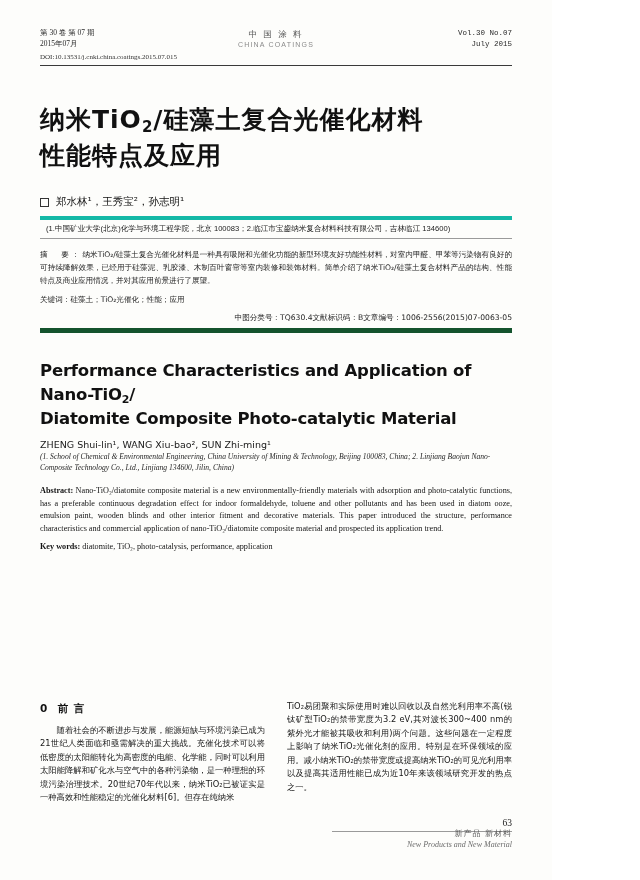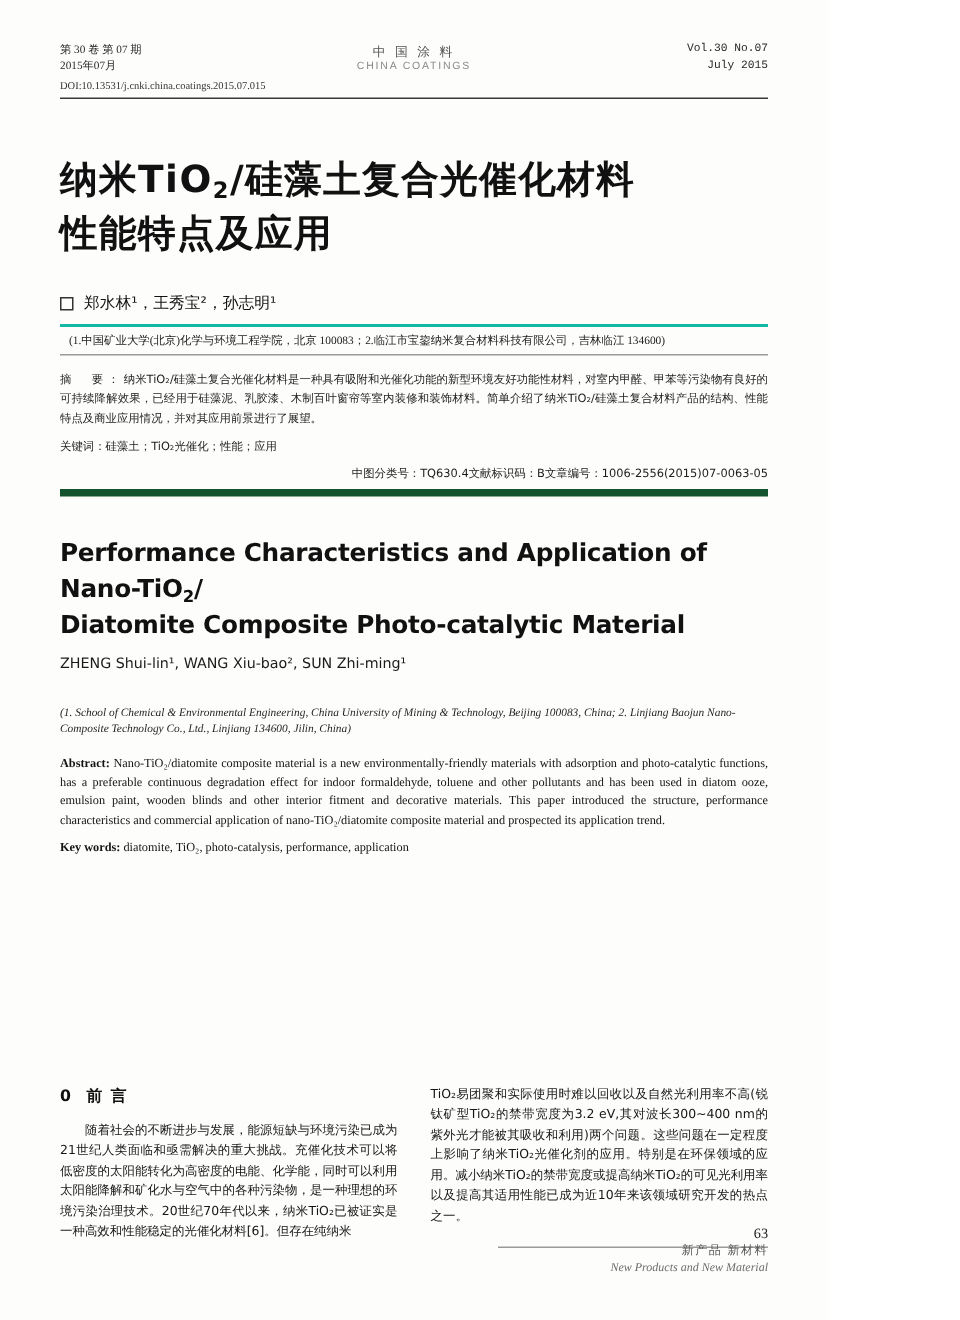--- a/index.html
+++ b/index.html
@@ -93,23 +93,23 @@
     width: 7px;
     height: 7px;
     border: 1px solid #333;
     margin-right: 7px;
     vertical-align: middle;
   }
 
   .cn-affil {
     margin-top: 7px;
     font-size: 7.6px;
-    font-family: Liberation Serif, serif;
+    font-family: Liberation Sans, sans-serif;
     color: #222;
-    border-top: 2px solid #14b8a6;
+    border-top: 4px solid #14b8a6;
     border-bottom: 1px solid #9a9a9a;
     padding: 3px 0 3px 6px;
     line-height: 1.5;
   }
 
   
   .cn-abs {
     margin-top: 9px;
     font-size: 7.6px;
     font-family: "DejaVu Sans", sans-serif;
@@ -157,21 +157,21 @@
     position: relative;
     top: 3px;
   }
   .en-authors {
     margin-top: 8px;
     font-family: "DejaVu Sans", sans-serif;
     font-size: 9.5px;
     color: #1a1a1a;
   }
   .en-affil {
-    margin-top: 21px;
+    margin-top: 1px;
     font-size: 7.6px;
     font-style: italic;
     font-family: "Liberation Serif", serif;
     color: #1f1f1f;
     line-height: 1.5;
   }
   .en-abs {
     margin-top: 12px;
     font-size: 8.2px;
     line-height: 1.52;
@@ -197,21 +197,20 @@
     display: flex;
     gap: 22px;
   }
   .col {
     width: 50%;
     font-size: 8.3px;
     line-height: 1.62;
     text-align: justify;
     font-family: "DejaVu Sans", sans-serif;
     color: #161616;
-    margin-top: 23px;
   }
   .sec-head {
     font-family: "DejaVu Sans", sans-serif;
     font-weight: bold;
     font-size: 10.5px;
     margin-bottom: 7px;
     letter-spacing: 1px;
     color: #111;
   }
   .col p {

